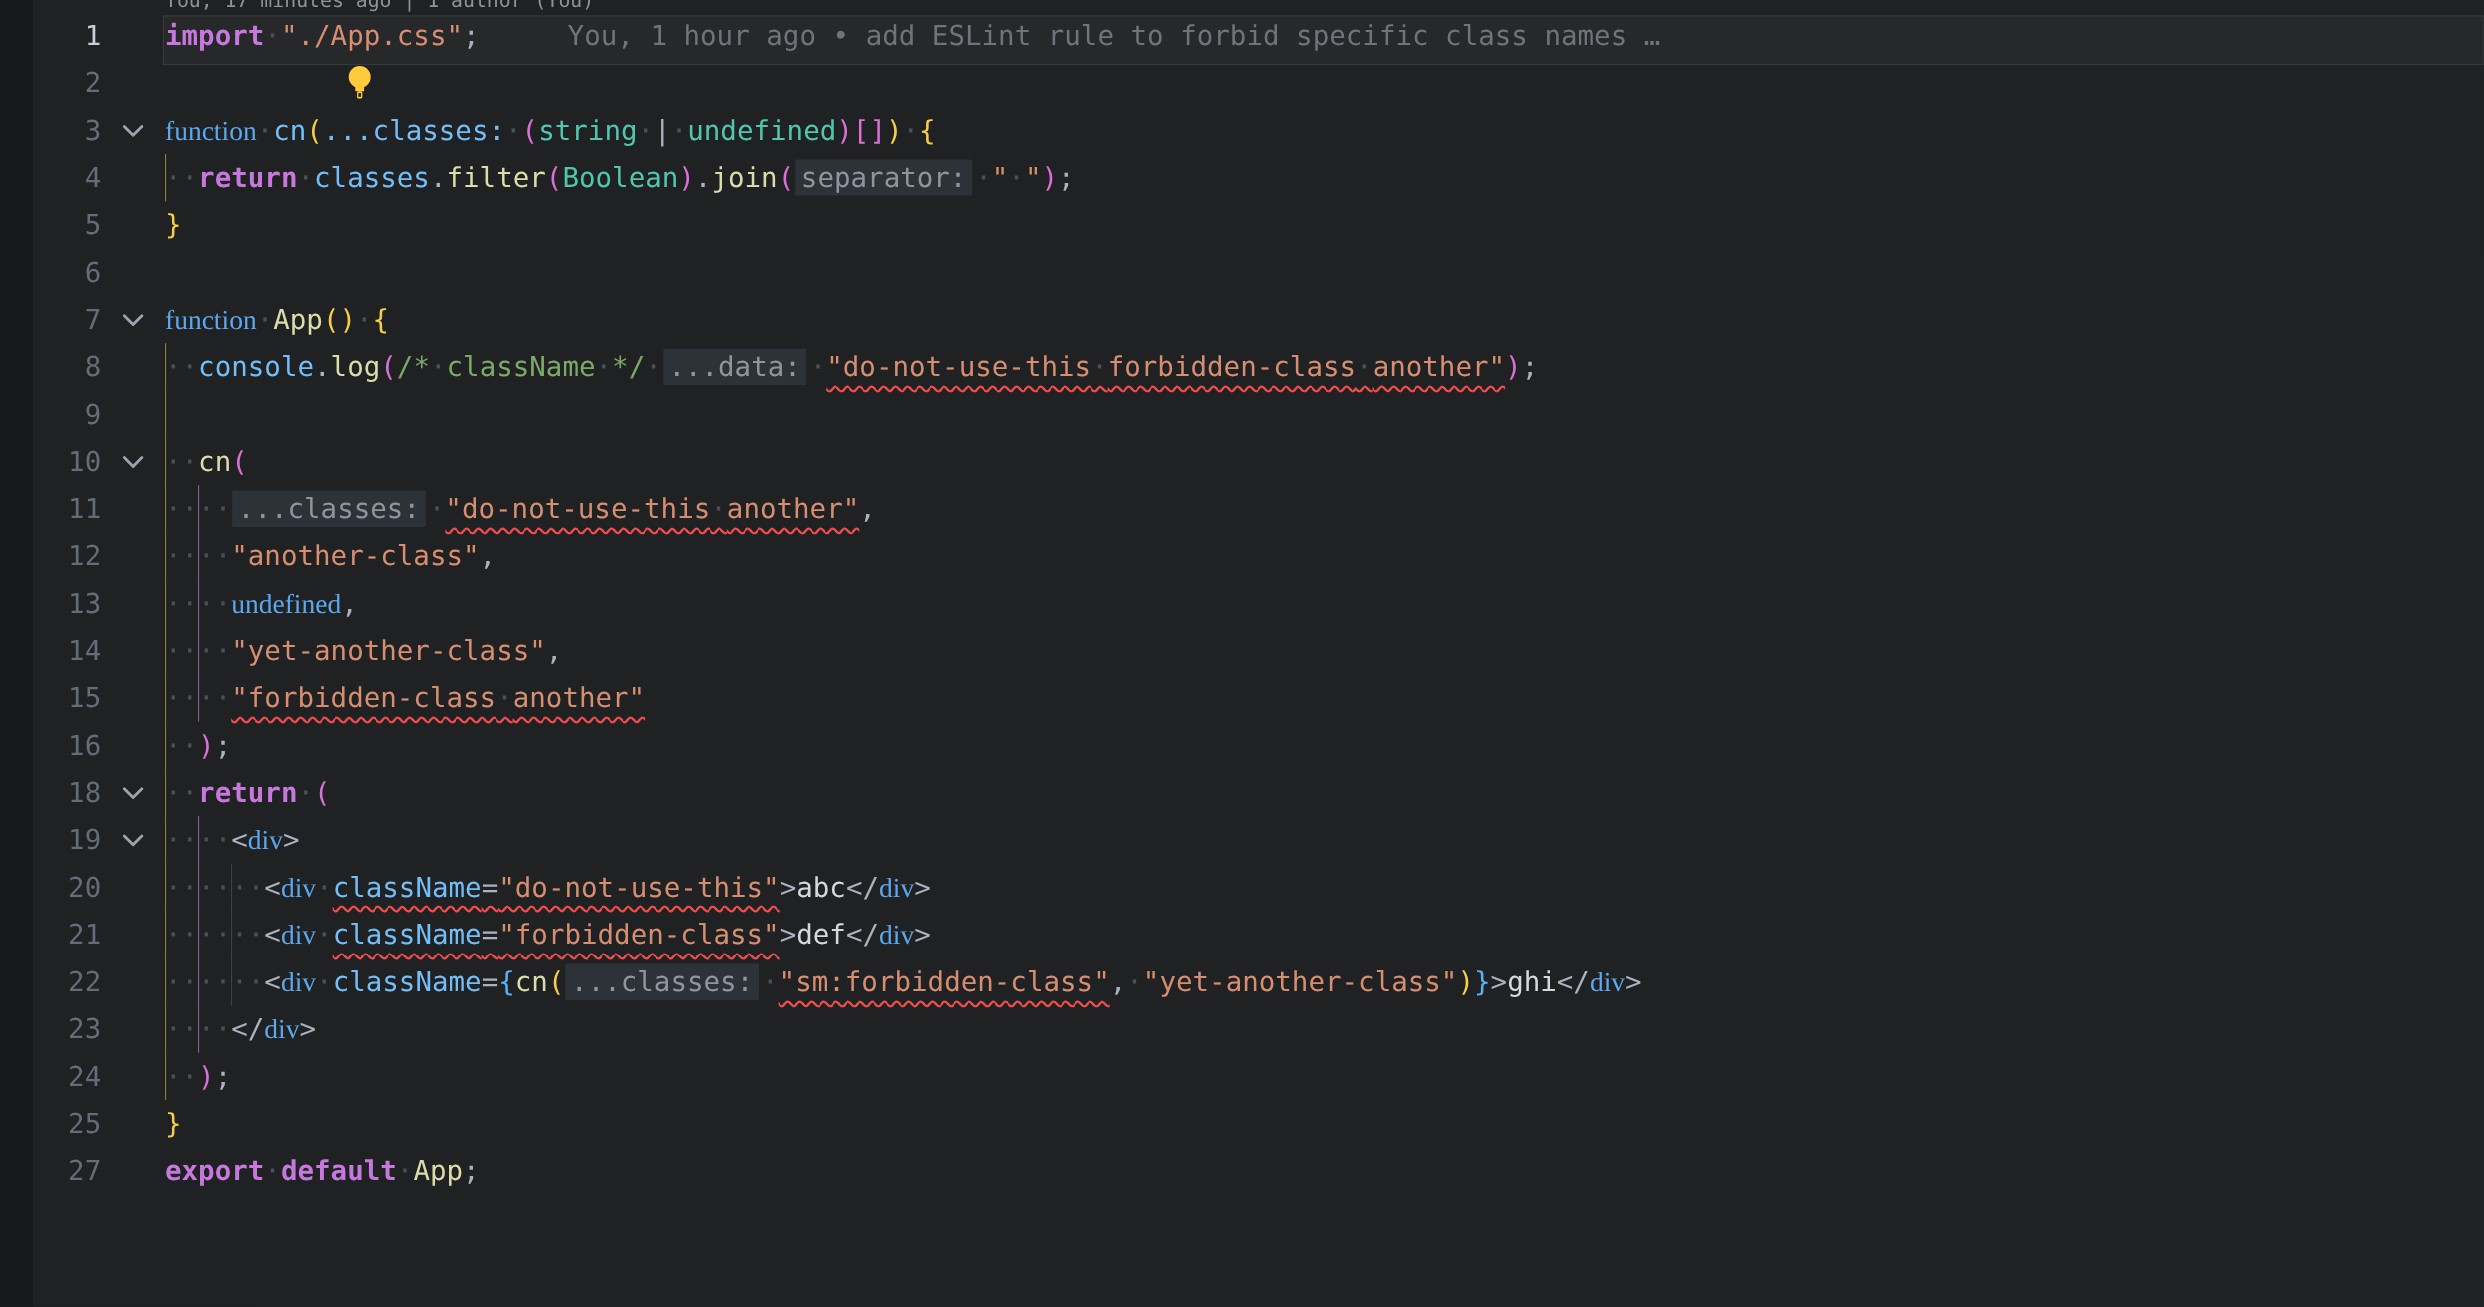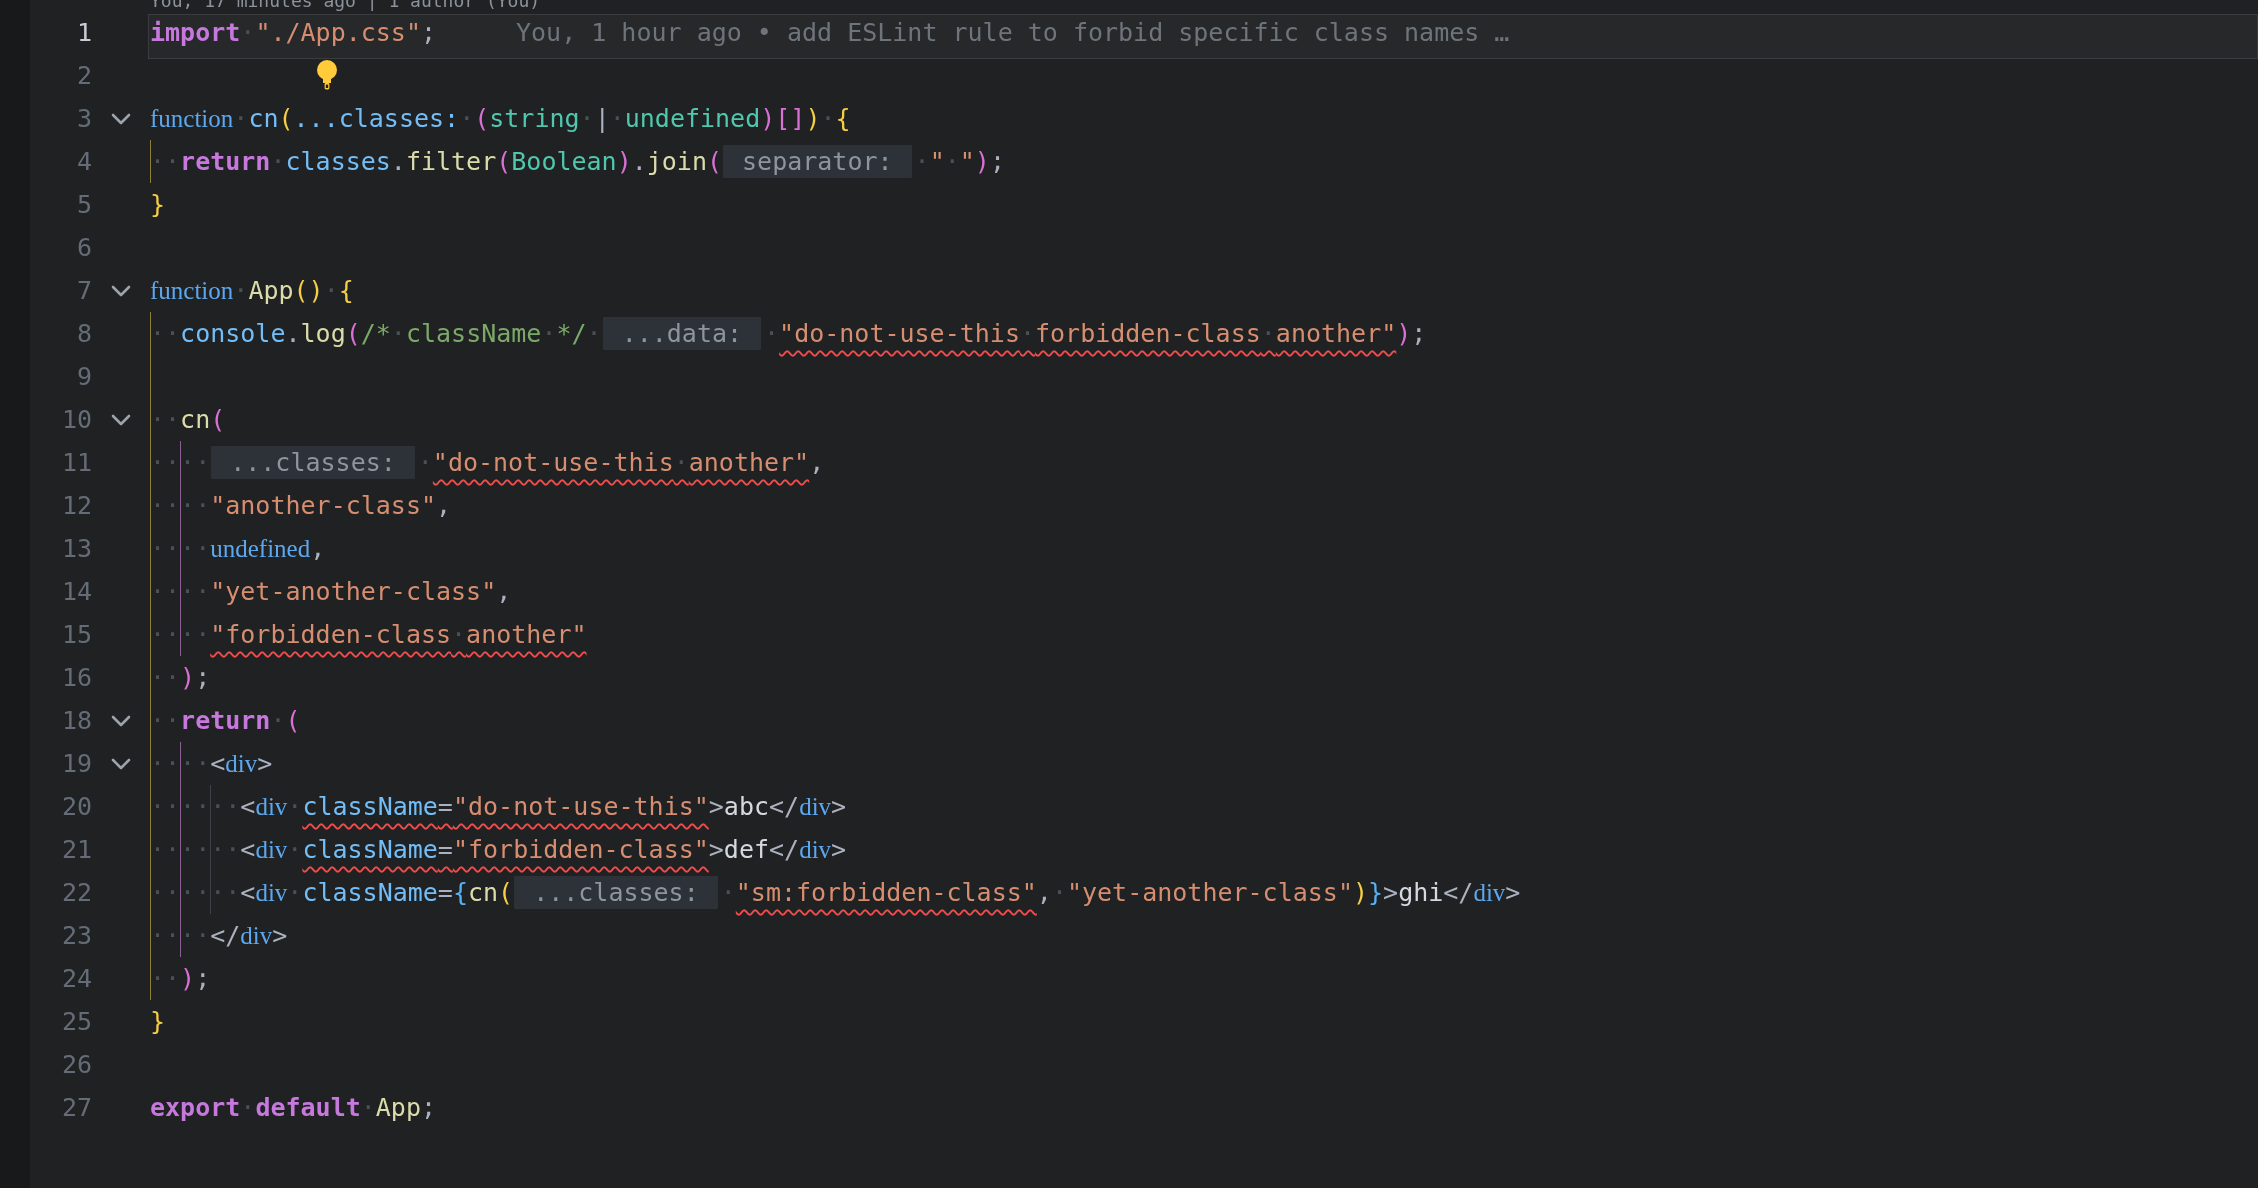--- a/index.html
+++ b/index.html
@@ -19,21 +19,21 @@
   .fold{width:58px;flex:none;display:flex;align-items:center;justify-content:center;}
   .content{position:relative;flex:1;}
   .guide{position:absolute;top:0;bottom:0;width:1px;z-index:0;}
   .g-gy{background:var(--c-guideYellow);} .g-gp{background:var(--c-guidePurple);} .g-gg{background:var(--c-guideGray);}
   .tok{position:relative;z-index:1;}
   .c-kw{color:var(--c-kw);font-weight:bold;} .c-kwb{color:var(--c-kwb);font-family:Liberation Serif, serif;} .c-fn{color:var(--c-fn);}
   .c-pr{color:var(--c-pr);} .c-ty{color:var(--c-ty);} .c-st{color:var(--c-st);}
   .c-cm{color:var(--c-cm);} .c-pu{color:var(--c-pu);} .c-tx{color:var(--c-tx);text-align:right;}
   .c-by{color:var(--c-by);} .c-bp{color:var(--c-bp);} .c-bb{color:var(--c-bb);}
   .c-ws{color:var(--c-ws);}
-  .c-hint{color:var(--c-hintText);background:var(--c-hintBg);border-radius:1px;padding:2px 19px;margin:0 3px 0 1px;}
+  .c-hint{color:var(--c-hintText);background:var(--c-hintBg);border-radius:1px;padding:2px 5px;margin:0 3px 0 1px;}
   .u{text-decoration-line:underline;text-decoration-style:wavy;text-decoration-color:var(--c-squiggle);
      text-decoration-thickness:2px;text-underline-offset:8px;text-decoration-skip-ink:none;}
   .blame{color:var(--c-blame);margin-left:80px;}
   .bulb{position:absolute;left:164px;top:5px;z-index:2;cursor:pointer;}
 </style>
 </head>
 <body>
 
 <div class="stage" style="--c-bg: #1F2123; --c-edgeStrip: #17191B; --c-gutter: #646C77; --c-gutterActive: #C9CED6; --c-chevron: #9BA3AC; --c-lens: #8C939C; --c-blame: #6E747C; --c-kw: #C678DD; --c-kwb: #5CA8EF; --c-fn: #DCDCAA; --c-pr: #74BEF8; --c-ty: #4FC8AE; --c-st: #D78E70; --c-cm: #7CA868; --c-pu: #ABB2BF; --c-tx: #D4D9DF; --c-by: #F5CE45; --c-bp: #DA70D6; --c-bb: #56B1F5; --c-ws: #4A5058; --c-hintText: #8F959D; --c-hintBg: #2D3138; --c-squiggle: #F14C4C; --c-bulb: #FFCB3B; --c-guideYellow: #8F7E35; --c-guidePurple: #8A5F93; --c-guideGray: #3D4249;">
   <div class="edge-strip"></div>
@@ -72,16 +72,15 @@
           </svg></span><span class="content"><i class="guide g-gy" style="left: 0px;"></i><span class="tok c-ws">··</span><span class="tok c-kw">return</span><span class="tok c-ws">·</span><span class="tok c-bp">(</span></span></div>
       <div class="line"><span class="num">19</span><span class="fold"><svg width="24" height="24" viewBox="0 0 24 24">
             <path d="M4 8 L12 16 L20 8" fill="none" stroke="#9BA3AC" stroke-width="2.6" stroke-linecap="round" stroke-linejoin="round"></path>
           </svg></span><span class="content"><i class="guide g-gy" style="left: 0px;"></i><i class="guide g-gp" style="left: 30.1px;"></i><span class="tok c-ws">····</span><span class="tok c-pu">&lt;</span><span class="tok c-kwb">div</span><span class="tok c-pu">&gt;</span></span></div>
       <div class="line"><span class="num">20</span><span class="fold"></span><span class="content"><i class="guide g-gy" style="left: 0px;"></i><i class="guide g-gp" style="left: 30.1px;"></i><i class="guide g-gg" style="left: 60.2px;"></i><span class="tok c-ws">······</span><span class="tok c-pu">&lt;</span><span class="tok c-kwb">div</span><span class="tok c-ws">·</span><span class="tok c-pr u">className</span><span class="tok c-pu u">=</span><span class="tok c-st u">"do-not-use-this"</span><span class="tok c-pu">&gt;</span><span class="tok c-tx">abc</span><span class="tok c-pu">&lt;/</span><span class="tok c-kwb">div</span><span class="tok c-pu">&gt;</span></span></div>
       <div class="line"><span class="num">21</span><span class="fold"></span><span class="content"><i class="guide g-gy" style="left: 0px;"></i><i class="guide g-gp" style="left: 30.1px;"></i><i class="guide g-gg" style="left: 60.2px;"></i><span class="tok c-ws">······</span><span class="tok c-pu">&lt;</span><span class="tok c-kwb">div</span><span class="tok c-ws">·</span><span class="tok c-pr u">className</span><span class="tok c-pu u">=</span><span class="tok c-st u">"forbidden-class"</span><span class="tok c-pu">&gt;</span><span class="tok c-tx">def</span><span class="tok c-pu">&lt;/</span><span class="tok c-kwb">div</span><span class="tok c-pu">&gt;</span></span></div>
       <div class="line"><span class="num">22</span><span class="fold"></span><span class="content"><i class="guide g-gy" style="left: 0px;"></i><i class="guide g-gp" style="left: 30.1px;"></i><i class="guide g-gg" style="left: 60.2px;"></i><span class="tok c-ws">······</span><span class="tok c-pu">&lt;</span><span class="tok c-kwb">div</span><span class="tok c-ws">·</span><span class="tok c-pr">className</span><span class="tok c-pu">=</span><span class="tok c-bb">{</span><span class="tok c-fn">cn</span><span class="tok c-by">(</span><span class="tok c-hint">...classes:</span><span class="tok c-ws">·</span><span class="tok c-st u">"sm:forbidden-class"</span><span class="tok c-pu">,</span><span class="tok c-ws">·</span><span class="tok c-st">"yet-another-class"</span><span class="tok c-by">)</span><span class="tok c-bb">}</span><span class="tok c-pu">&gt;</span><span class="tok c-tx">ghi</span><span class="tok c-pu">&lt;/</span><span class="tok c-kwb">div</span><span class="tok c-pu">&gt;</span></span></div>
       <div class="line"><span class="num">23</span><span class="fold"></span><span class="content"><i class="guide g-gy" style="left: 0px;"></i><i class="guide g-gp" style="left: 30.1px;"></i><span class="tok c-ws">····</span><span class="tok c-pu">&lt;/</span><span class="tok c-kwb">div</span><span class="tok c-pu">&gt;</span></span></div>
       <div class="line"><span class="num">24</span><span class="fold"></span><span class="content"><i class="guide g-gy" style="left: 0px;"></i><span class="tok c-ws">··</span><span class="tok c-bp">)</span><span class="tok c-pu">;</span></span></div>
       <div class="line"><span class="num">25</span><span class="fold"></span><span class="content"><span class="tok c-by">}</span></span></div>
-      <div class="line"><span class="num">26</span><span class="fold"></span><span class="content"></span></div>
       <div class="line"><span class="num">27</span><span class="fold"></span><span class="content"><span class="tok c-kw">export</span><span class="tok c-ws">·</span><span class="tok c-kw">default</span><span class="tok c-ws">·</span><span class="tok c-fn">App</span><span class="tok c-pu">;</span></span></div>
     </div>
 </div>
 
 </body></html>

